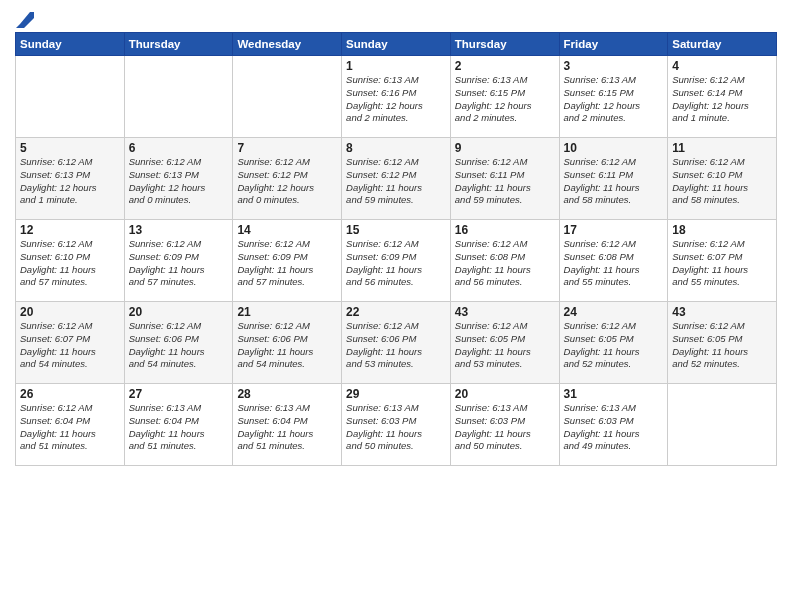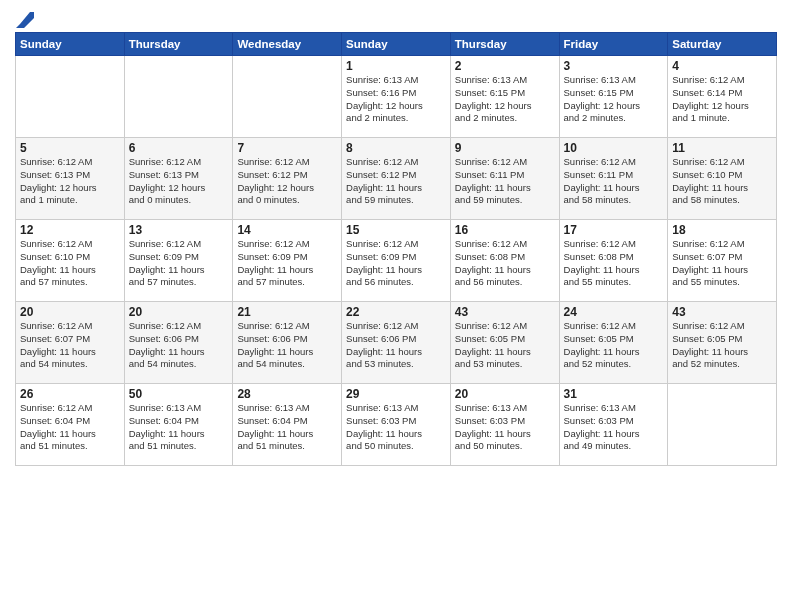--- a/index.html
+++ b/index.html
@@ -68,20 +68,21 @@
       font-size: 12px;
       font-weight: bold;
       color: #222;
       display: block;
       margin-bottom: 1px;
     }
     .day-info {
       font-size: 9.5px;
       color: #333;
       line-height: 1.35;
+      font-style: italic;
     }
     .empty-cell {
       background: #fff !important;
     }
   </style>
 </head>
 <body>
 
 <div class="page">
   <div class="header">
@@ -301,21 +302,21 @@
         </tr>
         <tr>
           <td>
             <span class="day-number">26</span>
             <div class="day-info" style="white-space: pre-line;">Sunrise: 6:12 AM
 Sunset: 6:04 PM
 Daylight: 11 hours
 and 51 minutes.</div>
           </td>
           <td>
-            <span class="day-number">50</span>
+            <span class="day-number">27</span>
             <div class="day-info" style="white-space: pre-line;">Sunrise: 6:13 AM
 Sunset: 6:04 PM
 Daylight: 11 hours
 and 51 minutes.</div>
           </td>
           <td>
             <span class="day-number">28</span>
             <div class="day-info" style="white-space: pre-line;">Sunrise: 6:13 AM
 Sunset: 6:04 PM
 Daylight: 11 hours

